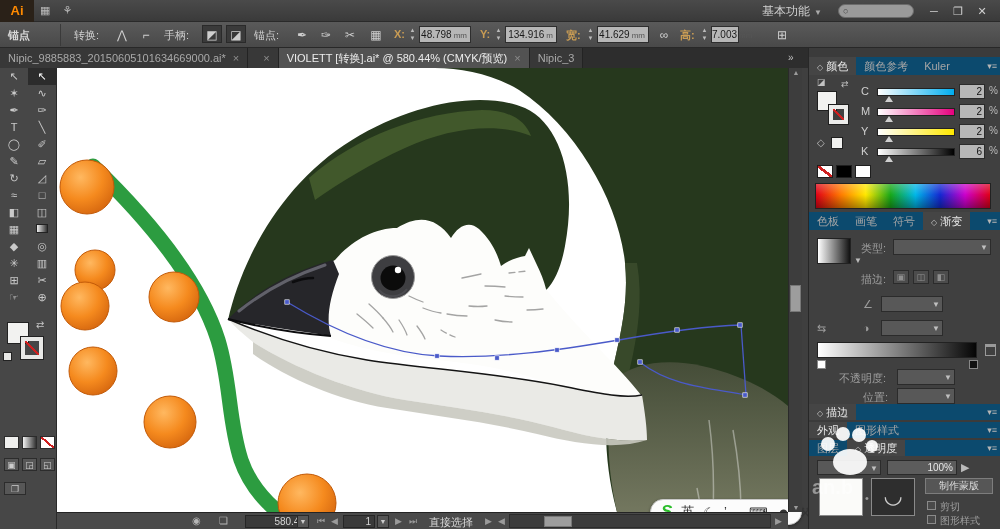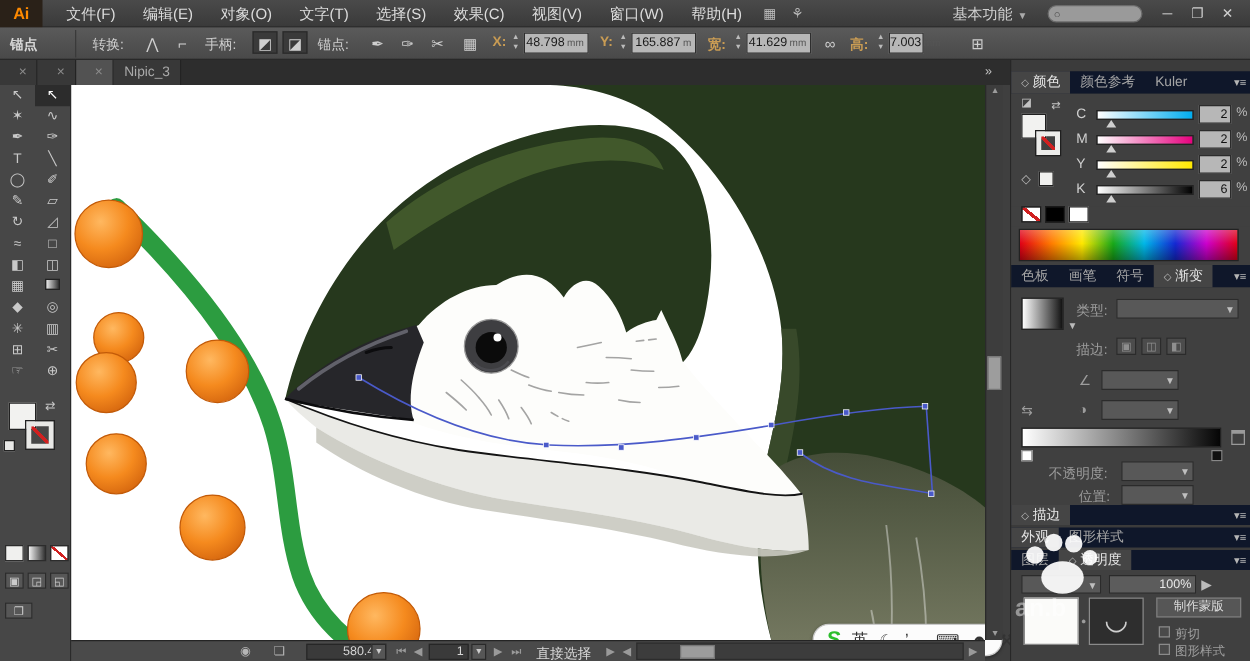--- a/index.html
+++ b/index.html
@@ -73,21 +73,21 @@
 
   
   .canvas { position:absolute; left:57px; top:68px; width:731px; height:444px; background:#ffffff; }
   .vscroll { position:absolute; left:788px; top:68px; width:14px; height:444px;
     background:#3d3d3d; border-left:1px solid #2a2a2a; }
   .vscroll .arr { position:absolute; left:0; width:14px; text-align:center; font-size:7px; color:#9c9c9c; }
   .vthumb { position:absolute; left:1px; top:217px; width:11px; height:27px; background:#9d9d9d; border:1px solid #777; }
 
   
   .dock { position:absolute; left:808px; top:48px; width:192px; height:481px; background:#3b3b3b; border-left:1px solid #272727; }
-  .phead { position:absolute; left:0; width:192px; height:18px; background:#0f172a; display:flex; font-size:11px; }
+  .phead { position:absolute; left:0; width:192px; height:18px; background:#0c4a6e; display:flex; font-size:11px; }
   .ptab { padding:0 8px; line-height:18px; color:#a5a5a5; white-space:nowrap; }
   .ptab.active { background:#454545; color:#e6e6e6; }
   .ptab .dia { font-size:8px; margin-right:3px; color:#bbb; }
   .pmenu { position:absolute; right:4px; top:0; line-height:18px; font-size:9px; color:#b5b5b5; }
   .pbody { position:absolute; left:0; width:192px; background:#404040; }
   .slider-row { position:absolute; left:52px; height:18px; }
   .slider-row .ch { position:absolute; left:0; top:2px; font-size:11px; color:#cfcfcf; }
   .slider-row .track { position:absolute; left:16px; top:5px; width:78px; height:8px; border:1px solid #222; }
   .slider-row .thumb { position:absolute; left:24px; top:13px; width:0; height:0;
     border-left:4px solid transparent; border-right:4px solid transparent; border-bottom:6px solid #cfcfcf; }
@@ -154,31 +154,20 @@
   
   .watermark { position:absolute; left:810px; top:418px; width:190px; height:104px; pointer-events:none; z-index:30; }
   .wm-text { position:absolute; left:76px; top:12px; font-size:31px; font-weight:bold; color:rgba(255,255,255,.93); letter-spacing:2px; }
   .wm-sub { position:absolute; left:2px; top:58px; font-size:20px; font-weight:bold; color:rgba(255,255,255,.45);text-align:center; }
 </style>
 </head>
 <body>
 
 <div class="menubar">
   <div class="ai-logo">Ai</div>
-  <ul class="menu-items" id="menu-items">
-      <li>文件(F)</li>
-      <li>编辑(E)</li>
-      <li>对象(O)</li>
-      <li>文字(T)</li>
-      <li>选择(S)</li>
-      <li>效果(C)</li>
-      <li>视图(V)</li>
-      <li>窗口(W)</li>
-      <li>帮助(H)</li>
-    </ul>
   <span class="mb-icon">▦</span>
   <span class="mb-icon">⚘</span>
   <div class="workspace">
     <span>基本功能</span><span class="car">▼</span>
   </div>
   <div class="searchbox">
     <span class="mag">○</span><span></span>
   </div>
   <div class="winbtns">
     <span>─</span>
@@ -205,45 +194,47 @@
   <span class="stepper" style="left:408px">
       <i>▲</i>
       <i>▼</i>
     </span>
   <span class="field" style="left:419px;width:52px"><span>48.798</span><span class="unit">mm</span></span>
   <span class="coord-lbl" style="left:480px">Y:</span>
   <span class="stepper" style="left:494px">
       <i>▲</i>
       <i>▼</i>
     </span>
-  <span class="field" style="left:505px;width:52px"><span>165.887</span><span class="unit">m</span></span>
+  <span class="field" style="left:505px;width:52px"><span>134.916</span><span class="unit">m</span></span>
   <span class="coord-lbl" style="left:566px">宽:</span>
   <span class="stepper" style="left:586px">
       <i>▲</i>
       <i>▼</i>
     </span>
   <span class="field" style="left:597px;width:52px"><span>41.629</span><span class="unit">mm</span></span>
   <span class="cb-ic" style="left:654px">∞</span>
   <span class="coord-lbl" style="left:680px">高:</span>
   <span class="stepper" style="left:700px">
       <i>▲</i>
       <i>▼</i>
     </span>
   <span class="field" style="left:711px;width:28px"><span>7.003</span><span class="unit">mm</span></span>
   <span class="cb-ic" style="left:772px">⊞</span>
 </div>
 
 <div class="tabbar" id="tabbar">
     <div class="doc-tab">
+      <span>Nipic_9885883_20150605101634669000.ai*</span>
       <span class="x">×</span>
     </div>
     <div class="doc-tab">
       <span class="x">×</span>
     </div>
     <div class="doc-tab active">
+      <span>VIOLETT [转换].ai* @ 580.44% (CMYK/预览)</span>
       <span class="x">×</span>
     </div>
     <div class="doc-tab">
       <span>Nipic_3</span>
     </div>
   </div>
 <span class="tab-overflow">»</span>
 
 <div class="toolbar">
   <div class="tools" id="tools">

